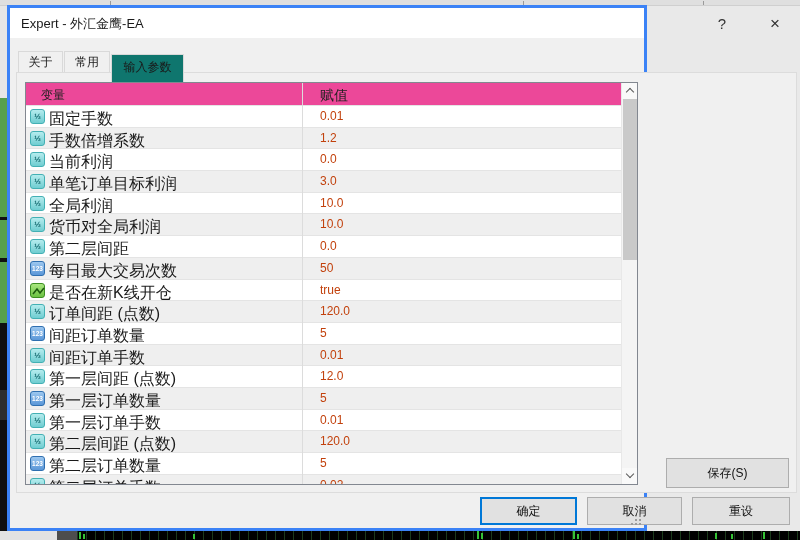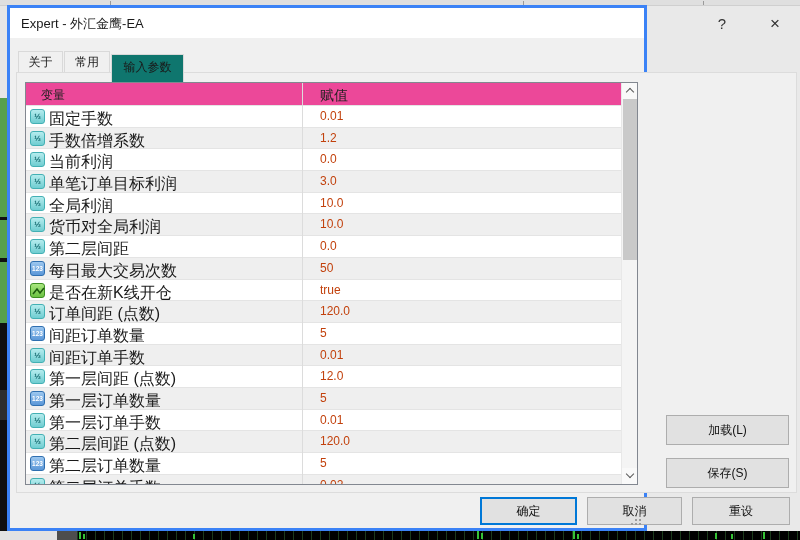--- a/index.html
+++ b/index.html
@@ -309,21 +309,20 @@
           <div class="sb-up">
               <i class="chev up"></i>
             </div>
           <div class="sb-thumb"></div>
           <div class="sb-down">
               <i class="chev down"></i>
             </div>
         </div>
       </div>
 
-      <button class="side-btn load">加载(L)</button>
       <button class="side-btn save">保存(S)</button>
     </div>
 
     <button class="bottom-btn ok">确定</button>
     <button class="bottom-btn cancel">取消</button>
     <button class="bottom-btn reset">重设</button>
 
     <div class="resize-grip">
       <b style="right:0;bottom:0"></b>
         <b style="right:4px;bottom:0"></b>

